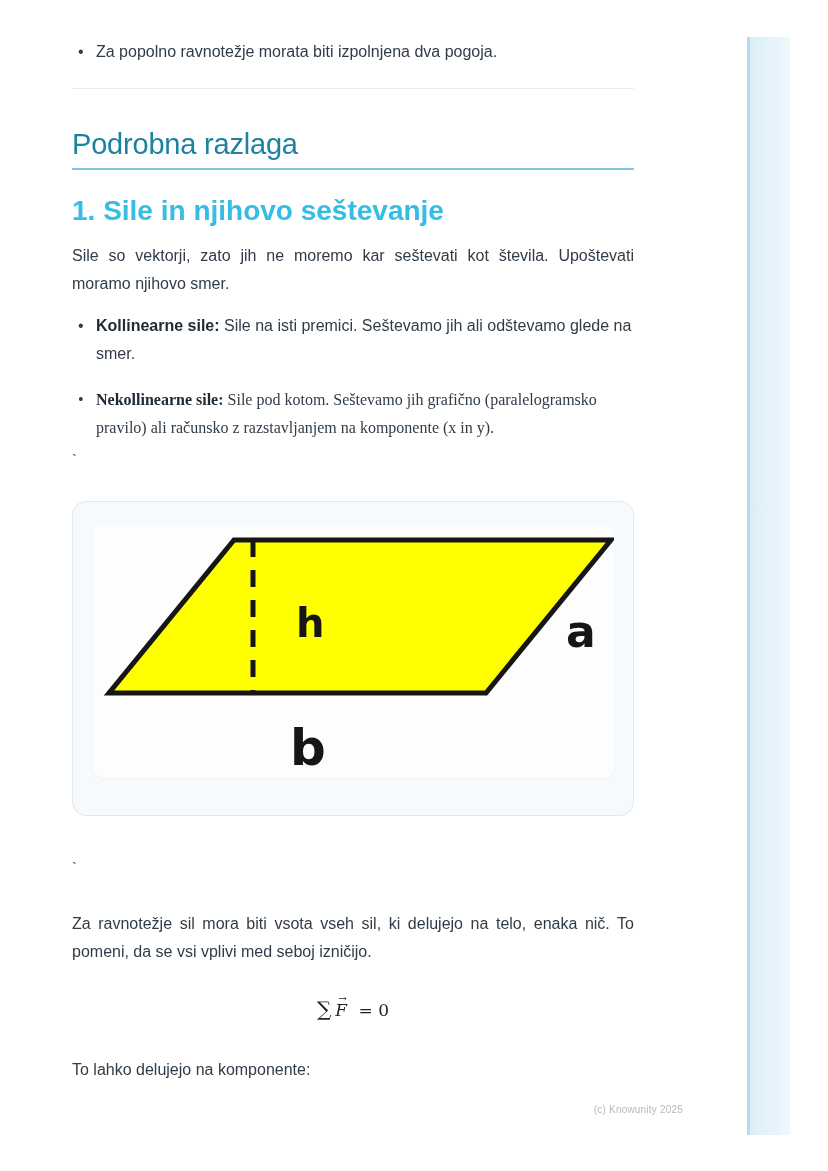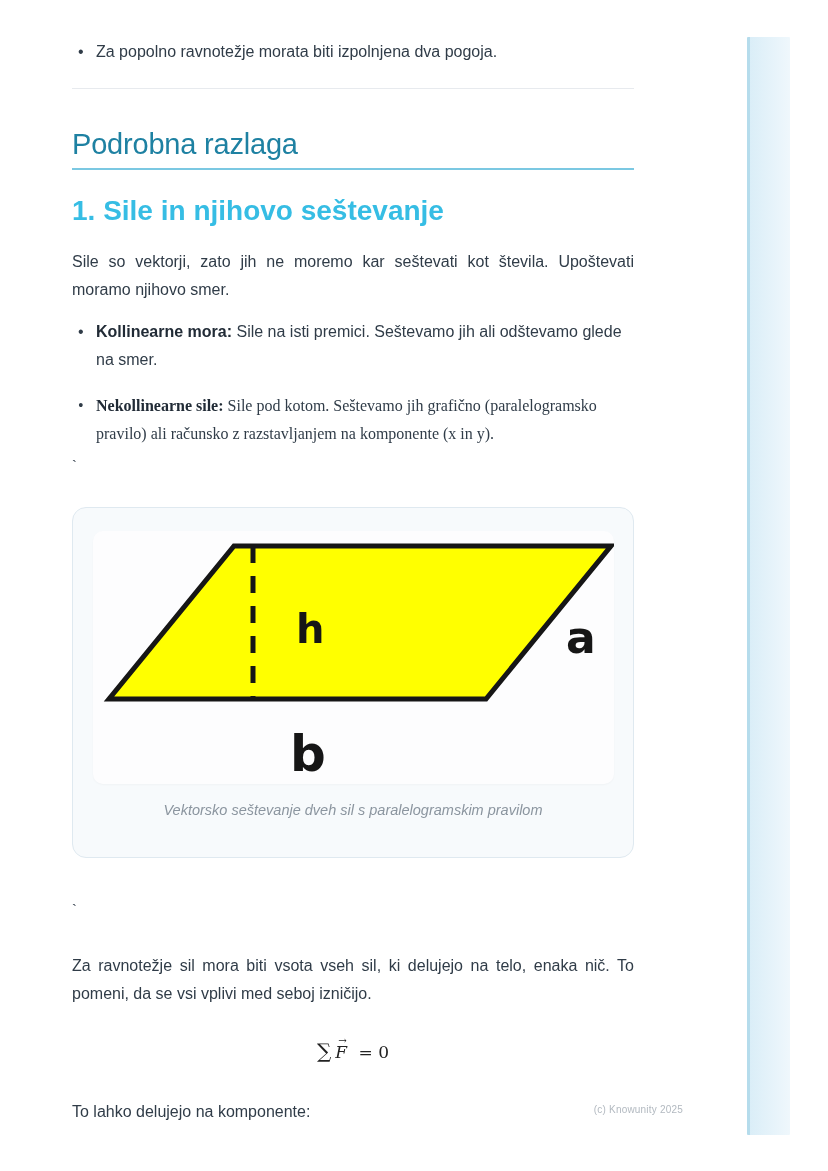--- a/index.html
+++ b/index.html
@@ -59,21 +59,21 @@
     font-weight: 700;
     color: #36bde4;
   }
 
   p.body-p {
     font-size: 16px;
     line-height: 28px;
     color: #303c48;
   }
   p.justified { text-align: justify; }
-  .p1 { margin-top: 24px; }
+  .p1 { margin-top: 18px; }
 
   .def-list { margin-top: 14px; }
   .def-list li + li { margin-top: 18px; font-family: Liberation Serif, serif; }
   .def-list .term { font-weight: 700; color: #212b36; }
 
   .tick {
     font-size: 15px;
     line-height: 28px;
     color: #303c48;
   }
@@ -170,40 +170,39 @@
 
     <h1 class="page-title">Podrobna razlaga</h1>
     <div class="h1-underline"></div>
 
     <h2 class="subsection-title">1. Sile in njihovo seštevanje</h2>
 
     <p class="body-p justified p1">Sile so vektorji, zato jih ne moremo kar seštevati kot števila. Upoštevati moramo njihovo smer.</p>
 
     <ul class="bullet-list def-list">
       <li>
-        <span class="term">Kollinearne mora:</span><span> Sile na isti premici. Seštevamo jih ali odštevamo glede na smer.</span>
+        <span class="term">Kollinearne sile:</span><span> Sile na isti premici. Seštevamo jih ali odštevamo glede na smer.</span>
       </li>
       <li>
         <span class="term">Nekollinearne sile:</span><span> Sile pod kotom. Seštevamo jih grafično (paralelogramsko pravilo) ali računsko z razstavljanjem na komponente (x in y).</span>
       </li>
     </ul>
 
     <div class="tick tick-1">`</div>
 
     <figure class="figure-card">
       <div class="figure-image">
         <svg viewBox="0 0 521 253" xmlns="http://www.w3.org/2000/svg">
           <polygon points="141,15 518,15 393,168 16,168" fill="#ffff00" stroke="#161616" stroke-width="5" stroke-linejoin="miter"></polygon>
           <line x1="160" y1="15" x2="160" y2="168" stroke="#161616" stroke-width="5" stroke-dasharray="17 13"></line>
           <text x="203" y="112" font-family="DejaVu Sans, sans-serif" font-weight="bold" font-size="40" fill="#161616">h</text>
           <text x="473" y="122" font-family="DejaVu Sans, sans-serif" font-weight="bold" font-size="44" fill="#161616">a</text>
           <text x="197" y="240" font-family="DejaVu Sans, sans-serif" font-weight="bold" font-size="50" fill="#161616">b</text>
         </svg>
       </div>
-      <figcaption>Vektorsko seštevanje dveh sil s paralelogramskim pravilom</figcaption>
     </figure>
 
     <div class="tick tick-2">`</div>
 
     <p class="body-p justified p2">Za ravnotežje sil mora biti vsota vseh sil, ki delujejo na telo, enaka nič. To pomeni, da se vsi vplivi med seboj izničijo.</p>
 
     <div class="formula">
       <span class="sum">∑</span><span class="vec"><span class="vec-arrow">→</span><span class="vec-f">F</span></span>
       <span class="rhs">= 0</span>
     </div>

